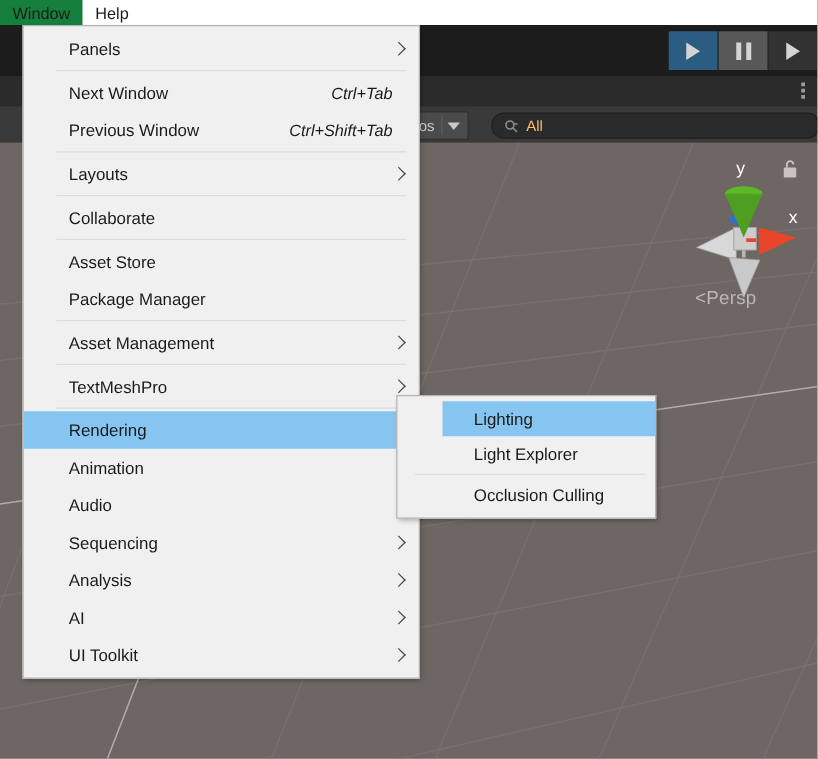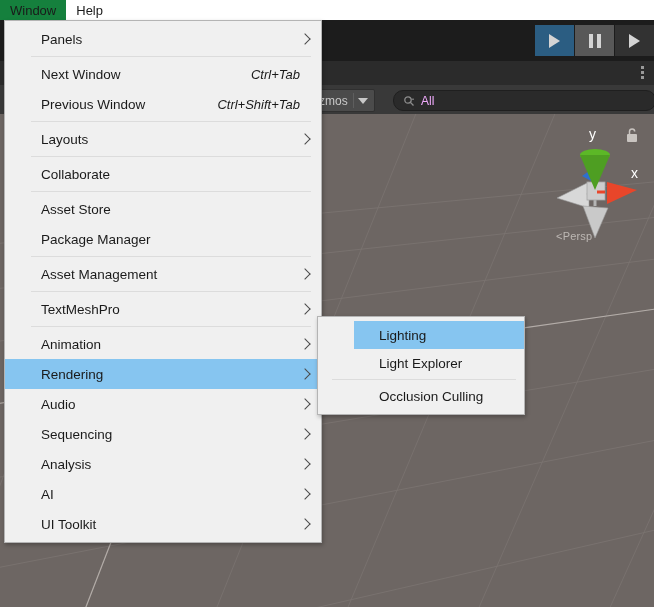--- a/index.html
+++ b/index.html
@@ -143,21 +143,21 @@
     display: flex;
     align-items: center;
     padding-left: 9px;
   }
   .search-icon-wrap {
     width: 12px; height: 12px;
     margin-right: 6px;
     display: flex; align-items: center;
   }
   .search-text {
-    color: #f0abfc;
+    color: #fdba74;
     font-size: 12px;
   }
 
   
   .scene-view {
     position: absolute;
     left: 0; top: 114px;
     width: 654px; height: 493px;
     background: #6d6663;
     overflow: hidden;
@@ -170,21 +170,21 @@
 
   .orient-gizmo {
     position: absolute;
     left: 545px; top: 120px;
     width: 100px; height: 130px;
   }
   .persp-label {
     position: absolute;
     left: 556px; top: 230px;
     color: #bdb8b4;
-    font-size: 11px;
+    font-size: 15px;
     letter-spacing: 0.2px;
   }
   .lock-icon {
     position: absolute;
     left: 625px; top: 127px;
     width: 14px; height: 16px;
   }
 
   
   .menubar {
@@ -211,21 +211,21 @@
   
   .menu-panel {
     position: absolute;
     background: #f0f0f0;
     border: 1px solid #b4b4b4;
     box-shadow: 1px 2px 4px rgba(0,0,0,0.28);
     z-index: 50;
     padding: 3px 0;
   }
   #window-menu {
-    left: 4px;
+    left: 18px;
     top: 20px;
     width: 316px;
   }
   #rendering-submenu {
     left: 317px;
     top: 316px;
     width: 206px;
     padding: 4px 0;
   }
 
@@ -435,26 +435,26 @@
       <div class="menu-item">
         <span class="mi-label">Asset Management</span>
         <span class="submenu-arrow"></span>
       </div>
       <div class="menu-sep"></div>
       <div class="menu-item">
         <span class="mi-label">TextMeshPro</span>
         <span class="submenu-arrow"></span>
       </div>
       <div class="menu-sep"></div>
-      <div class="menu-item">
-        <span class="mi-label">Animation</span>
-        <span class="submenu-arrow"></span>
-      </div>
       <div class="menu-item highlight">
         <span class="mi-label">Rendering</span>
+        <span class="submenu-arrow"></span>
+      </div>
+      <div class="menu-item">
+        <span class="mi-label">Animation</span>
         <span class="submenu-arrow"></span>
       </div>
       <div class="menu-item">
         <span class="mi-label">Audio</span>
         <span class="submenu-arrow"></span>
       </div>
       <div class="menu-item">
         <span class="mi-label">Sequencing</span>
         <span class="submenu-arrow"></span>
       </div>

